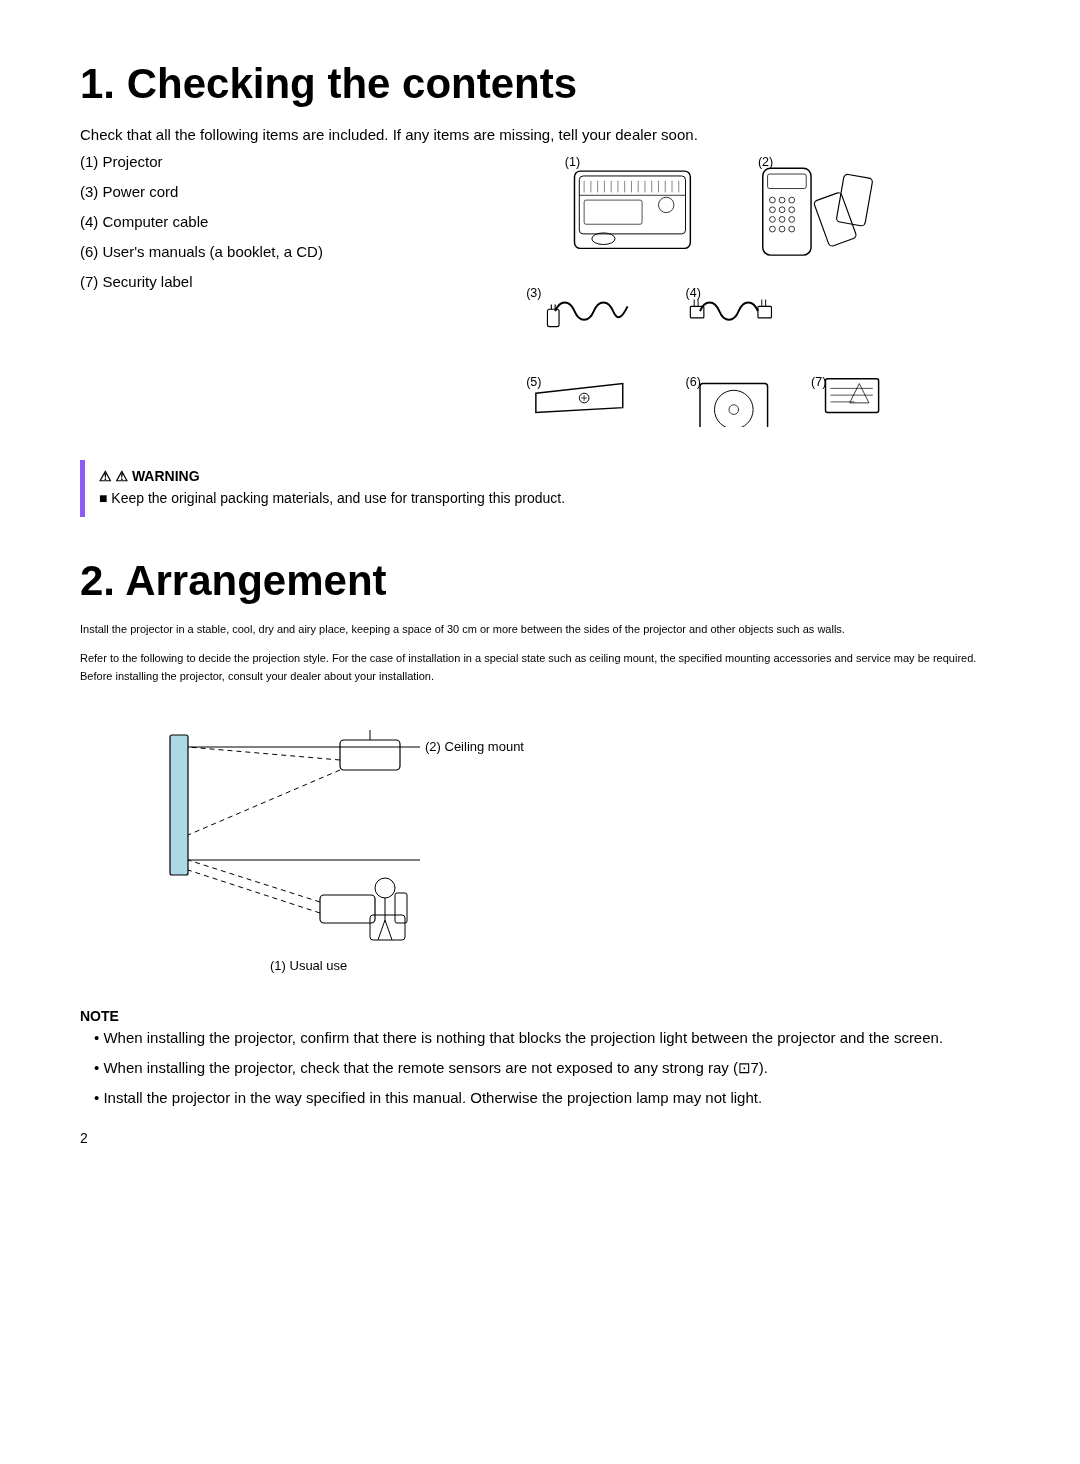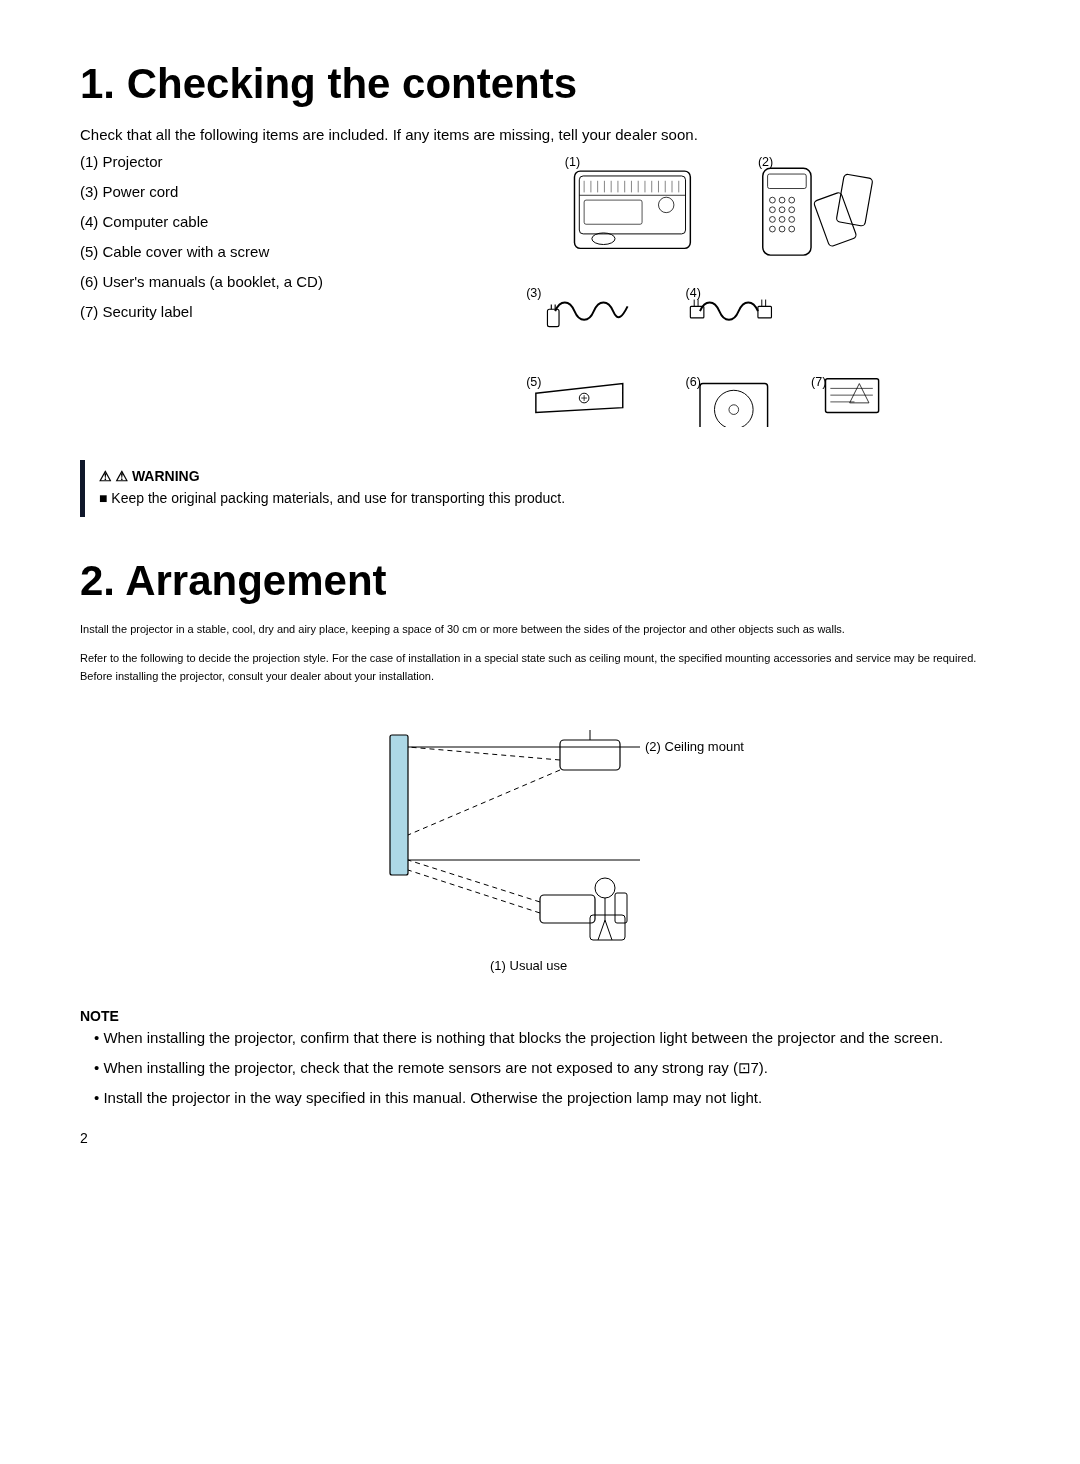--- a/index.html
+++ b/index.html
@@ -55,21 +55,21 @@
       min-height: 280px;
     }
 
     
     .diagram-svg {
       width: 100%;
       height: 280px;
     }
 
     .warning-box {
-      border-left: 5px solid #0f172a;
+      border-left: 5px solid #8b5cf6;
       padding: 8px 14px;
       margin-bottom: 40px;
       margin-top: 10px;
     }
 
     .warning-title {
       font-weight: bold;
       font-size: 14px;
       margin-bottom: 4px;
     }
@@ -83,21 +83,21 @@
       margin-top: 10px;
     }
 
     .section2-text {
       font-size: 11px;
       line-height: 1.6;
       margin-bottom: 12px;
     }
 
     .arrangement-diagram {
-      text-align: center;
+      text-align: left;
       margin: 20px 0 20px 60px;
     }
 
     .note-section {
       margin-top: 10px;
     }
 
     .note-title {
       font-weight: bold;
       font-size: 14px;
@@ -123,21 +123,20 @@
 
 <h1>1. Checking the contents</h1>
 
 <p class="intro-text">Check that all the following items are included. If any items are missing, tell your dealer soon.</p>
 
 <div class="section1-layout">
   <div class="items-list">
     <p>(1) Projector</p>
     <p>(3) Power cord</p>
     <p>(4) Computer cable</p>
-    <p>(5) Cable cover with a screw</p>
     <p>(6) User's manuals (a booklet, a CD)</p>
     <p>(7) Security label</p>
   </div>
 
   <div class="items-diagram">
     
     <svg class="diagram-svg" viewBox="0 0 400 290" xmlns="http://www.w3.org/2000/svg">
 
       <text x="60" y="20" font-size="13" fill="#000">(1)</text>
       <text x="260" y="20" font-size="13" fill="#000">(2)</text>

